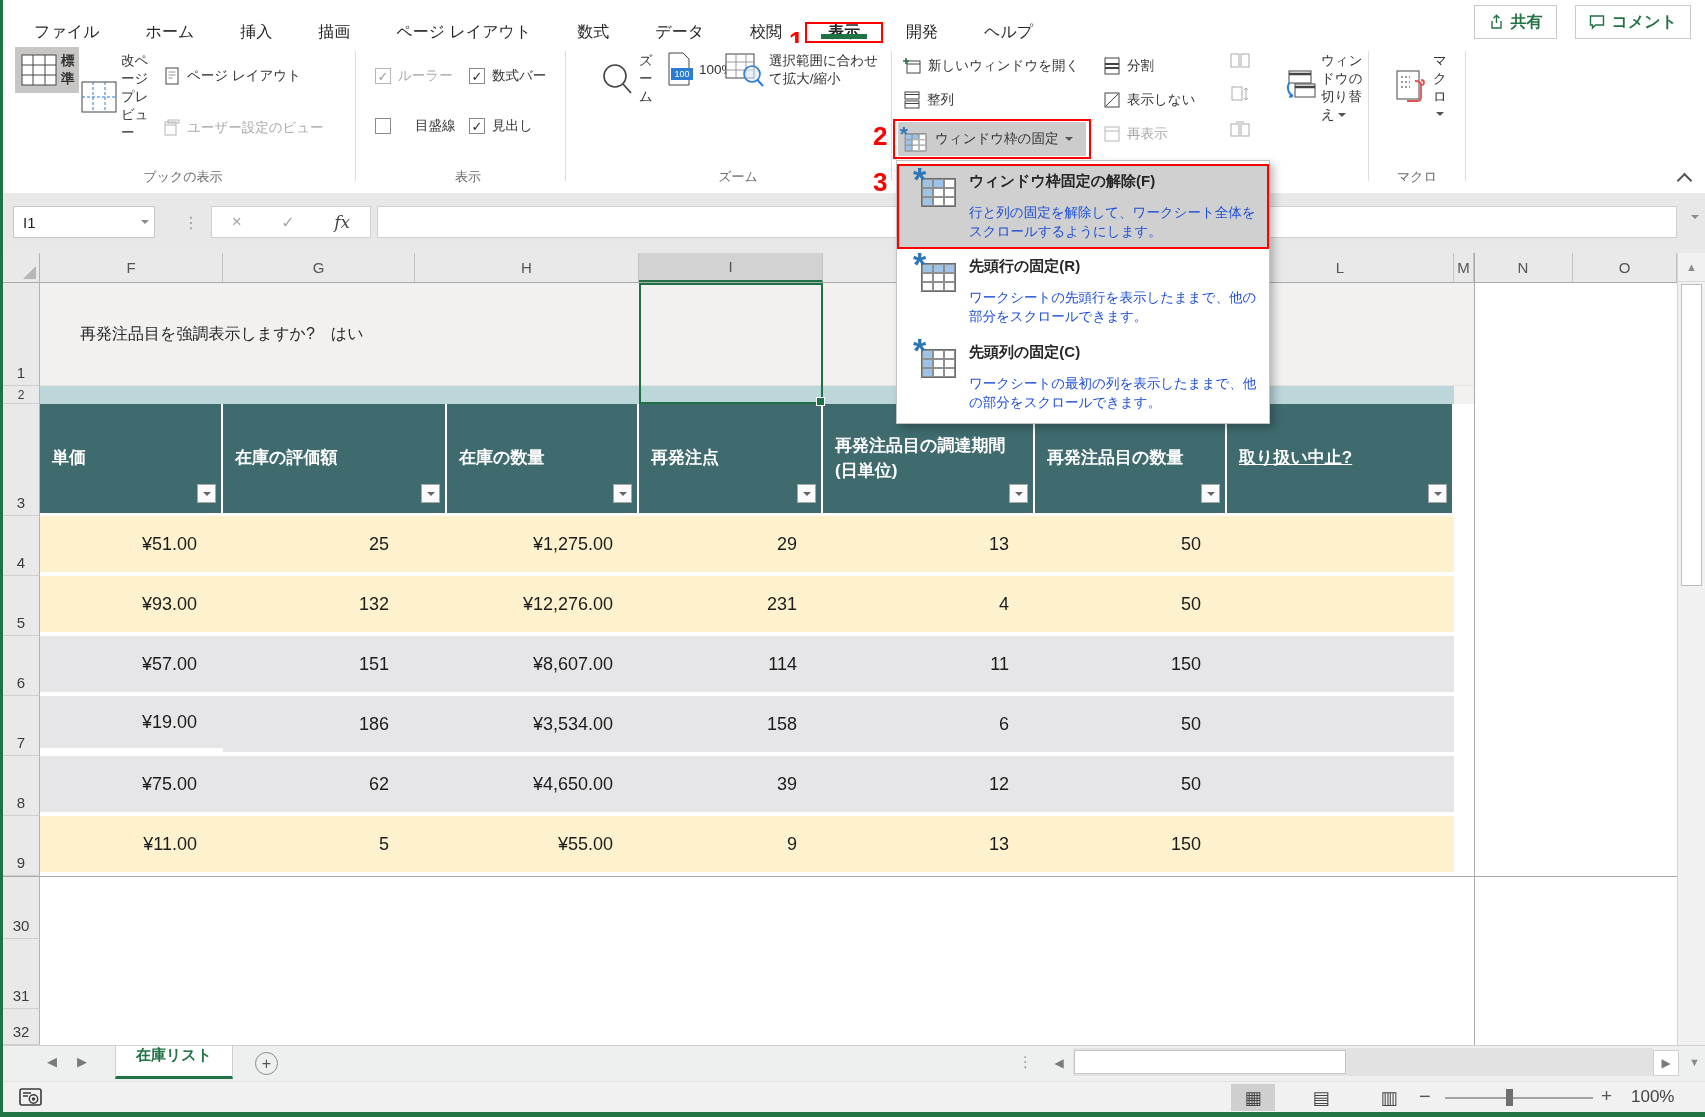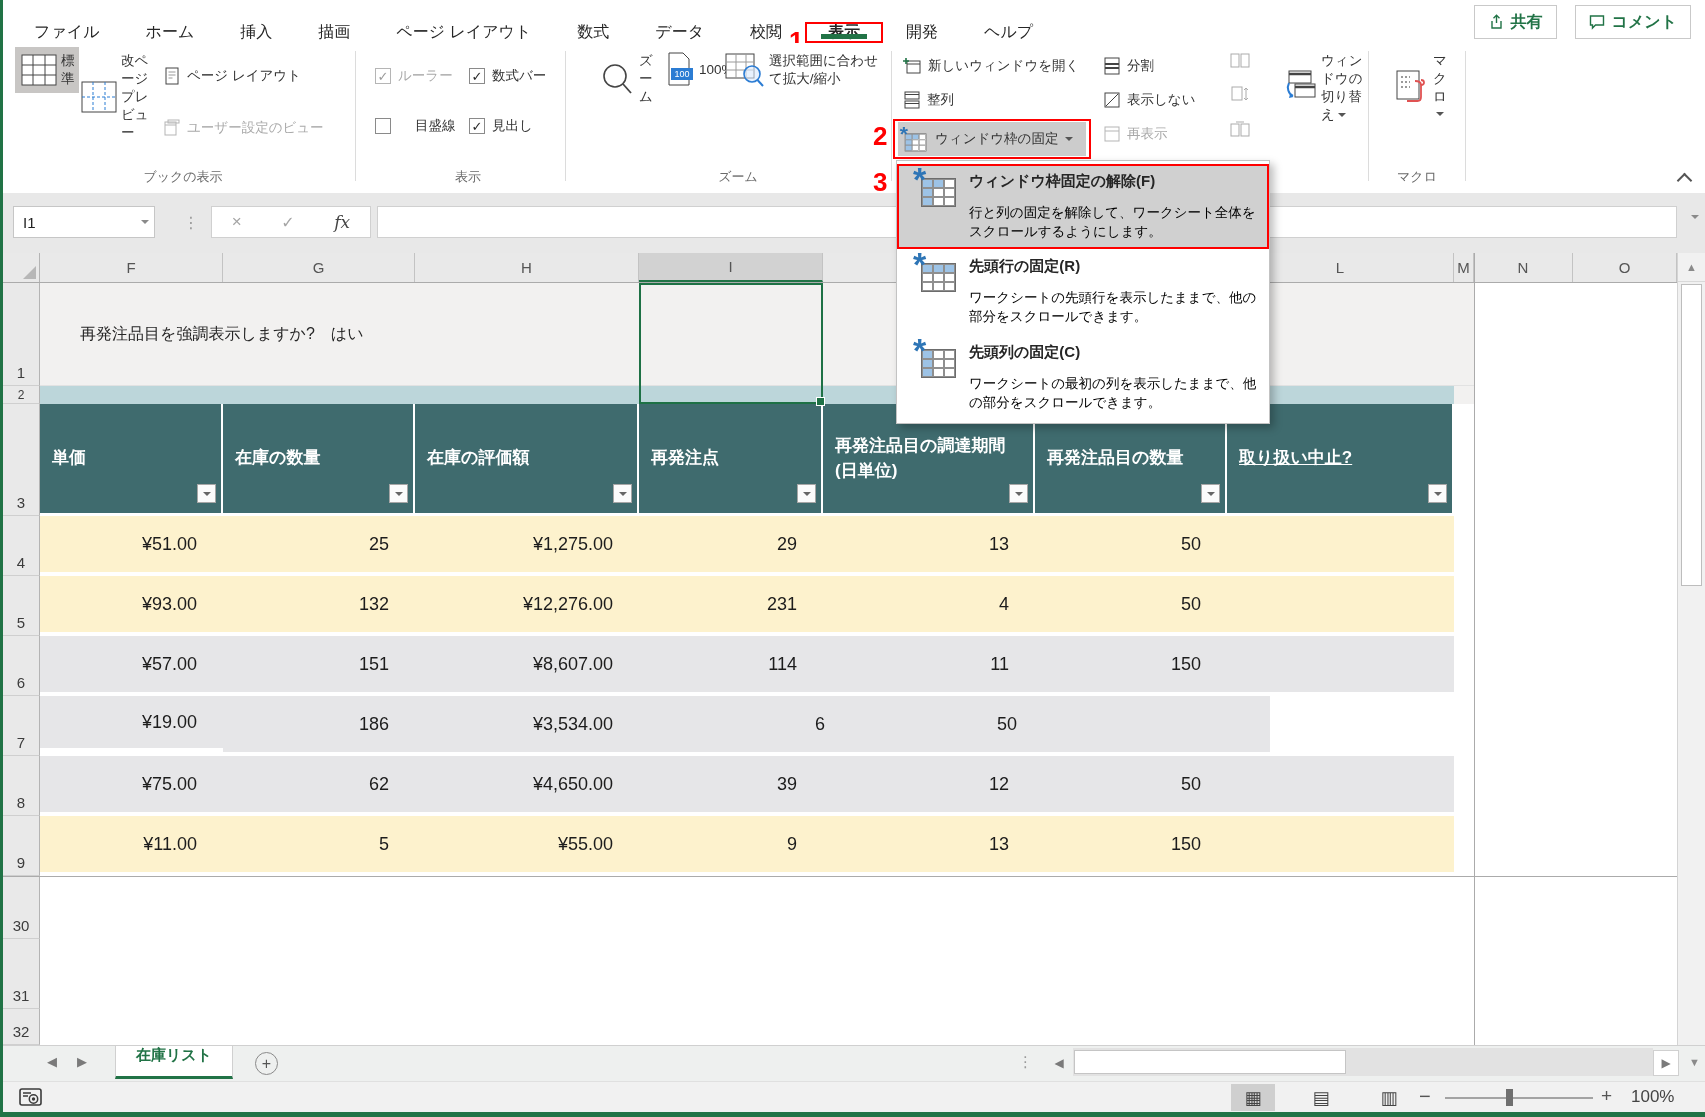--- a/index.html
+++ b/index.html
@@ -76,21 +76,21 @@
   .flineh{position:absolute;height:1px;background:#ababab;}
   .vscroll{position:absolute;right:0;top:0;width:28px;height:792px;background:#f1f1f1;border-left:1px solid #d4d4d4;box-sizing:border-box;}
   .vs-up{height:28px;border:1px solid #cicic1;display:flex;align-items:center;justify-content:center;color:#8a8a8a;font-size:11px;border-bottom:1px solid #d9d9d9;}
   .vs-thumb{margin:2px 3px;height:300px;background:#fff;border:1px solid #bdbdbd;}
   
   .menu{position:absolute;left:893px;top:160px;width:372px;background:#fff;border:1px solid #c3c3c3;
         box-shadow:4px 4px 8px rgba(0,0,0,.25);padding:3px 0;z-index:50;}
   .mitem{display:flex;align-items:flex-start;gap:10px;padding:8px 10px 8px 18px;min-height:64px;box-sizing:border-box;}
   .mitem.hl{background:#d0d0d0;outline:2px solid #ff0000;outline-offset:-2px;}
   .mtitle{font-size:15px;font-weight:bold;color:#262626;margin-bottom:3px;}
-  .mdesc{font-size:13.5px;color:#000000;line-height:1.42;width:288px;margin-top:12px;}
+  .mdesc{font-size:13.5px;color:#1d4ed8;line-height:1.42;width:288px;margin-top:12px;}
   .ann3{left:-24px;top:6px;}
   .redbox2{position:absolute;left:890px;top:119px;width:198px;height:40px;border:2px solid #ff0000;box-sizing:border-box;z-index:40;}
   .ann2{left:-22px;top:0px;}
   .freezebtn{position:absolute;left:895px;top:122px;width:188px;height:34px;background:#cccccc;display:flex;align-items:center;gap:4px;font-size:13.5px;color:#333;z-index:41;padding-left:3px;box-sizing:border-box;}
   
   .tabbar{position:absolute;top:1045px;left:0;right:0;height:36px;background:#eef0ef;border-top:1px solid #d0d0d0;box-sizing:border-box;}
   .navarr{position:absolute;top:8px;color:#7a7a7a;font-size:13px;}
   .sheettab{position:absolute;left:112px;top:0;height:33px;padding:0 20px;background:#fff;color:#217346;font-weight:bold;font-size:15px;
             display:flex;align-items:flex-start;border:1px solid #d0d0d0;border-top:none;border-bottom:3px solid #217346;box-sizing:border-box;}
   .addsheet{position:absolute;left:252px;top:6px;width:21px;height:21px;border:1px solid #8a8a8a;border-radius:50%;color:#555;
@@ -149,21 +149,21 @@
               <path d="M1.5 2h13v9h-8l-3 3v-3h-2z" fill="none" stroke="#217346" stroke-width="1.4"></path>
             </svg>
         </span>
         <span>コメント</span>
       </div>
     </div>
   </div>
 
   <div class="ribbon">
 
-    <div class="bigbtn sel" style="left:12px;top:4px;width:52px;">
+    <div class="bigbtn sel" style="left:12px;top:4px;width:52px;font-weight:bold;">
       <span>
         <svg width="36" height="32" viewBox="0 0 36 32">
             <rect x="1" y="1" width="34" height="30" fill="#fff" stroke="#444"></rect>
             <path d="M12 1v30M24 1v30M1 11h34M1 21h34" stroke="#444"></path>
           </svg>
       </span>
       <span>標準</span>
     </div>
     <div class="bigbtn" style="left:72px;top:4px;width:78px;">
       <span>
@@ -420,28 +420,28 @@
           <div class="" style="flex: 1 1 0%;"></div>
         </div>
         <div class="trow" style="height: 112px;">
           <div class="gut" style="height: 112px;">3</div>
           <div class="th" style="width: 183px; height: 112px;">
             <span>単価</span>
             <div class="filterbtn">
               <span class="dna"></span>
             </div>
           </div>
-          <div class="th" style="width: 192px; height: 112px;">
-            <span>在庫の数量</span>
+          <div class="th" style="width: 224px; height: 112px;">
+            <span>在庫の評価額</span>
             <div class="filterbtn">
               <span class="dna"></span>
             </div>
           </div>
-          <div class="th" style="width: 224px; height: 112px;">
-            <span>在庫の評価額</span>
+          <div class="th" style="width: 192px; height: 112px;">
+            <span>在庫の数量</span>
             <div class="filterbtn">
               <span class="dna"></span>
             </div>
           </div>
           <div class="th" style="width: 184px; height: 112px;">
             <span>再発注点</span>
             <div class="filterbtn">
               <span class="dna"></span>
             </div>
           </div>
@@ -496,20 +496,21 @@
           <div class="dcell band-grey" style="width: 212px; height: 60px;">11</div>
           <div class="dcell band-grey" style="width: 192px; height: 60px;">150</div>
           <div class="dcell band-grey" style="width: 227px; height: 60px;"></div>
           <div class="" style="flex: 1 1 0%;"></div>
         </div>
         <div class="trow" style="height: 60px;">
           <div class="gut" style="height: 60px;">7</div>
           <div class="dcell band-grey" style="width: 183px; height: 56px;">¥19.00</div>
           <div class="dcell band-grey" style="width: 192px; height: 60px;">186</div>
           <div class="dcell band-grey" style="width: 224px; height: 60px;">¥3,534.00</div>
+          <div class="dcell band-grey" style="width: 184px; height: 60px;">158</div>
           <div class="dcell band-grey" style="width: 212px; height: 60px;">6</div>
           <div class="dcell band-grey" style="width: 192px; height: 60px;">50</div>
           <div class="dcell band-grey" style="width: 227px; height: 60px;"></div>
           <div class="" style="flex: 1 1 0%;"></div>
         </div>
         <div class="trow" style="height: 60px;">
           <div class="gut" style="height: 60px;">8</div>
           <div class="dcell band-grey" style="width: 183px; height: 60px;">¥75.00</div>
           <div class="dcell band-grey" style="width: 192px; height: 60px;">62</div>
           <div class="dcell band-grey" style="width: 224px; height: 60px;">¥4,650.00</div>

